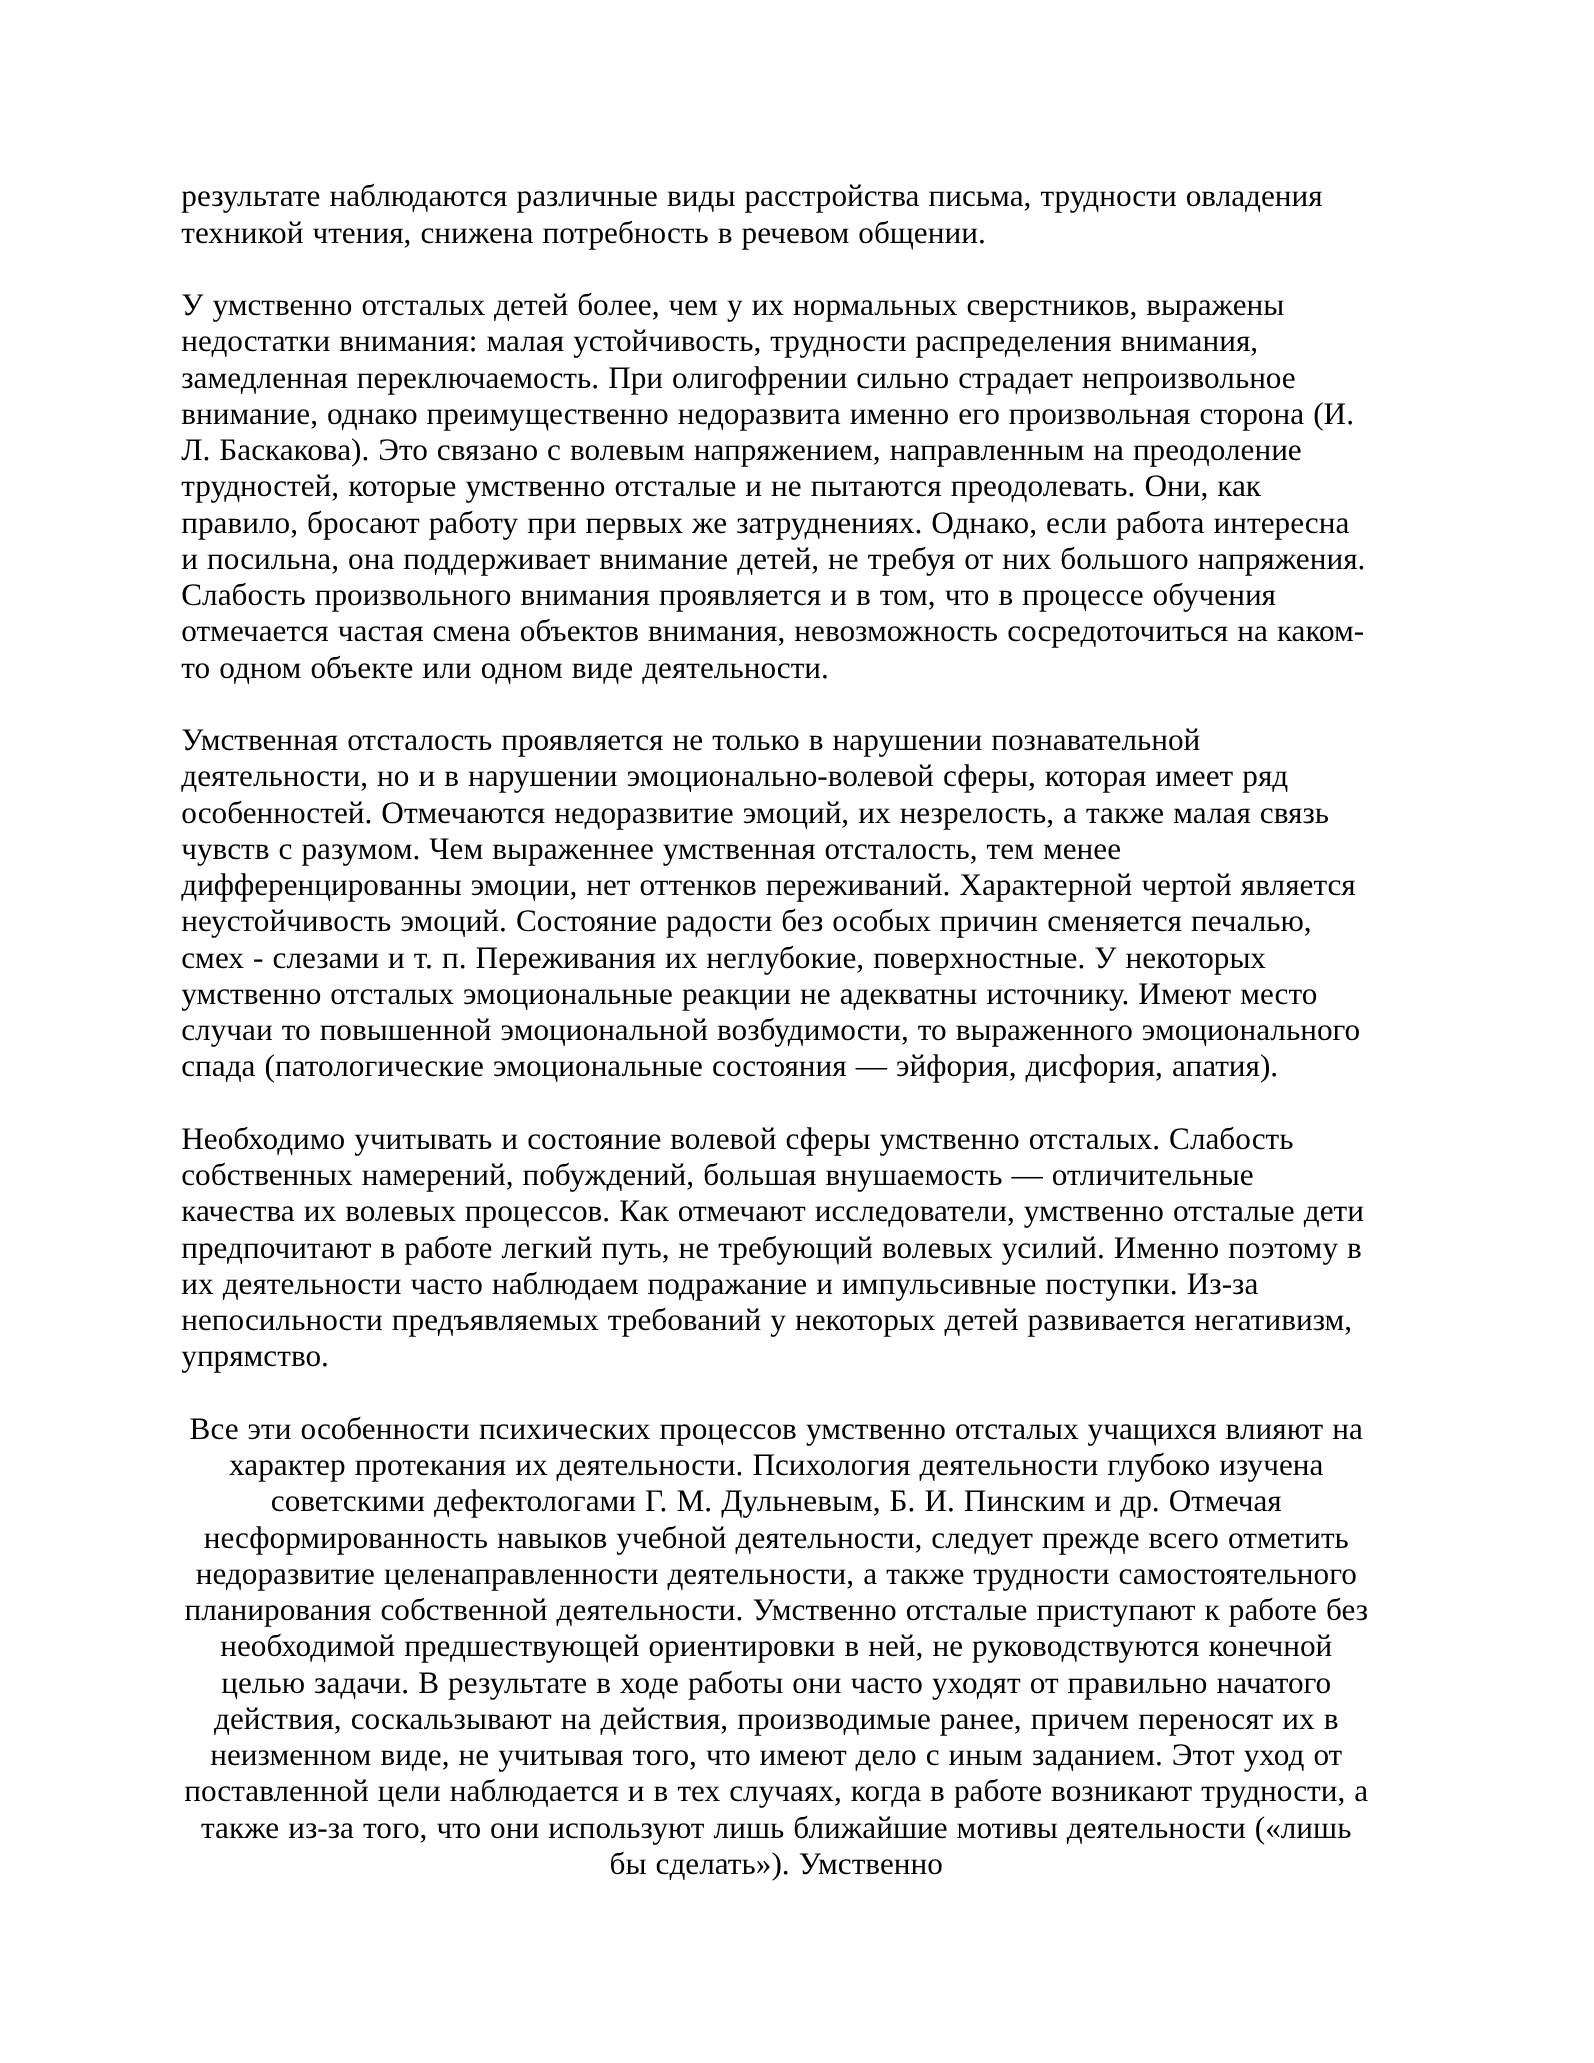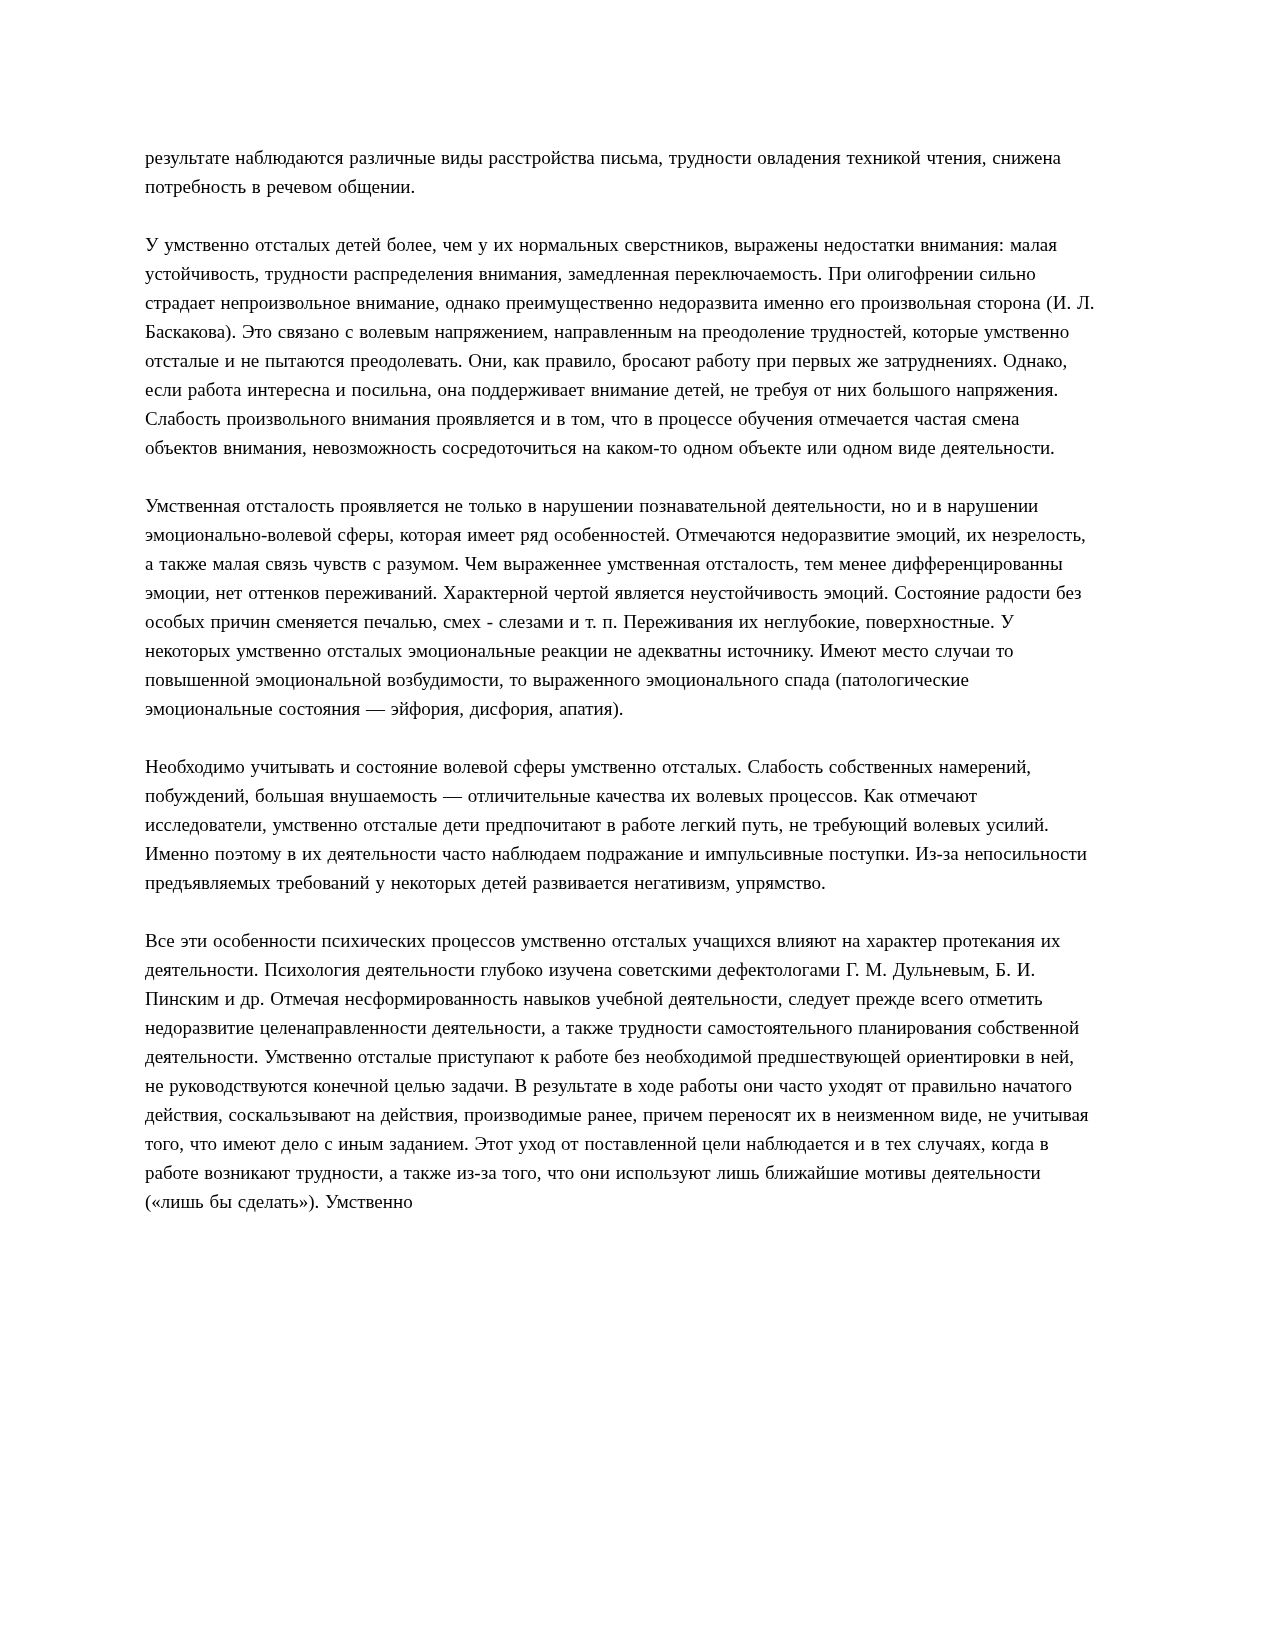--- a/index.html
+++ b/index.html
@@ -16,28 +16,29 @@
     color: #000000;
     box-sizing: border-box;
   }
   .content {
     position: absolute;
     top: 143px;
     left: 145px;
     width: 952px;
   }
   .paragraph {
-    font-size: 19px;
+    font-size: 25px;
     line-height: 29px;
     margin: 0 0 29px 0;
     text-align: left;
     word-spacing: 1px;
   }
   .paragraph:last-child {
     margin-bottom: 12px;
+    text-align: center;
   }
 </style>
 </head>
 <body>
 
 <div class="page">
   <div class="content">
     <p class="paragraph">результате наблюдаются различные виды расстройства письма, трудности овладения техникой чтения, снижена потребность в речевом общении.</p>
     <p class="paragraph">У умственно отсталых детей более, чем у их нормальных сверстников, выражены недостатки внимания: малая устойчивость, трудности распределения внимания, замедленная переключаемость. При олигофрении сильно страдает непроизвольное внимание, однако преимущественно недоразвита именно его произвольная сторона (И. Л. Баскакова). Это связано с волевым напряжением, направленным на преодоление трудностей, которые умственно отсталые и не пытаются преодолевать. Они, как правило, бросают работу при первых же затруднениях. Однако, если работа интересна и посильна, она поддерживает внимание детей, не требуя от них большого напряжения. Слабость произвольного внимания проявляется и в том, что в процессе обучения отмечается частая смена объектов внимания, невозможность сосредоточиться на каком-то одном объекте или одном виде деятельности.</p>
     <p class="paragraph">Умственная отсталость проявляется не только в нарушении познавательной деятельности, но и в нарушении эмоционально-волевой сферы, которая имеет ряд особенностей. Отмечаются недоразвитие эмоций, их незрелость, а также малая связь чувств с разумом. Чем выраженнее умственная отсталость, тем менее дифференцированны эмоции, нет оттенков переживаний. Характерной чертой является неустойчивость эмоций. Состояние радости без особых причин сменяется печалью, смех - слезами и т. п. Переживания их неглубокие, поверхностные. У некоторых умственно отсталых эмоциональные реакции не адекватны источнику. Имеют место случаи то повышенной эмоциональной возбудимости, то выраженного эмоционального спада (патологические эмоциональные состояния — эйфория, дисфория, апатия).</p>

